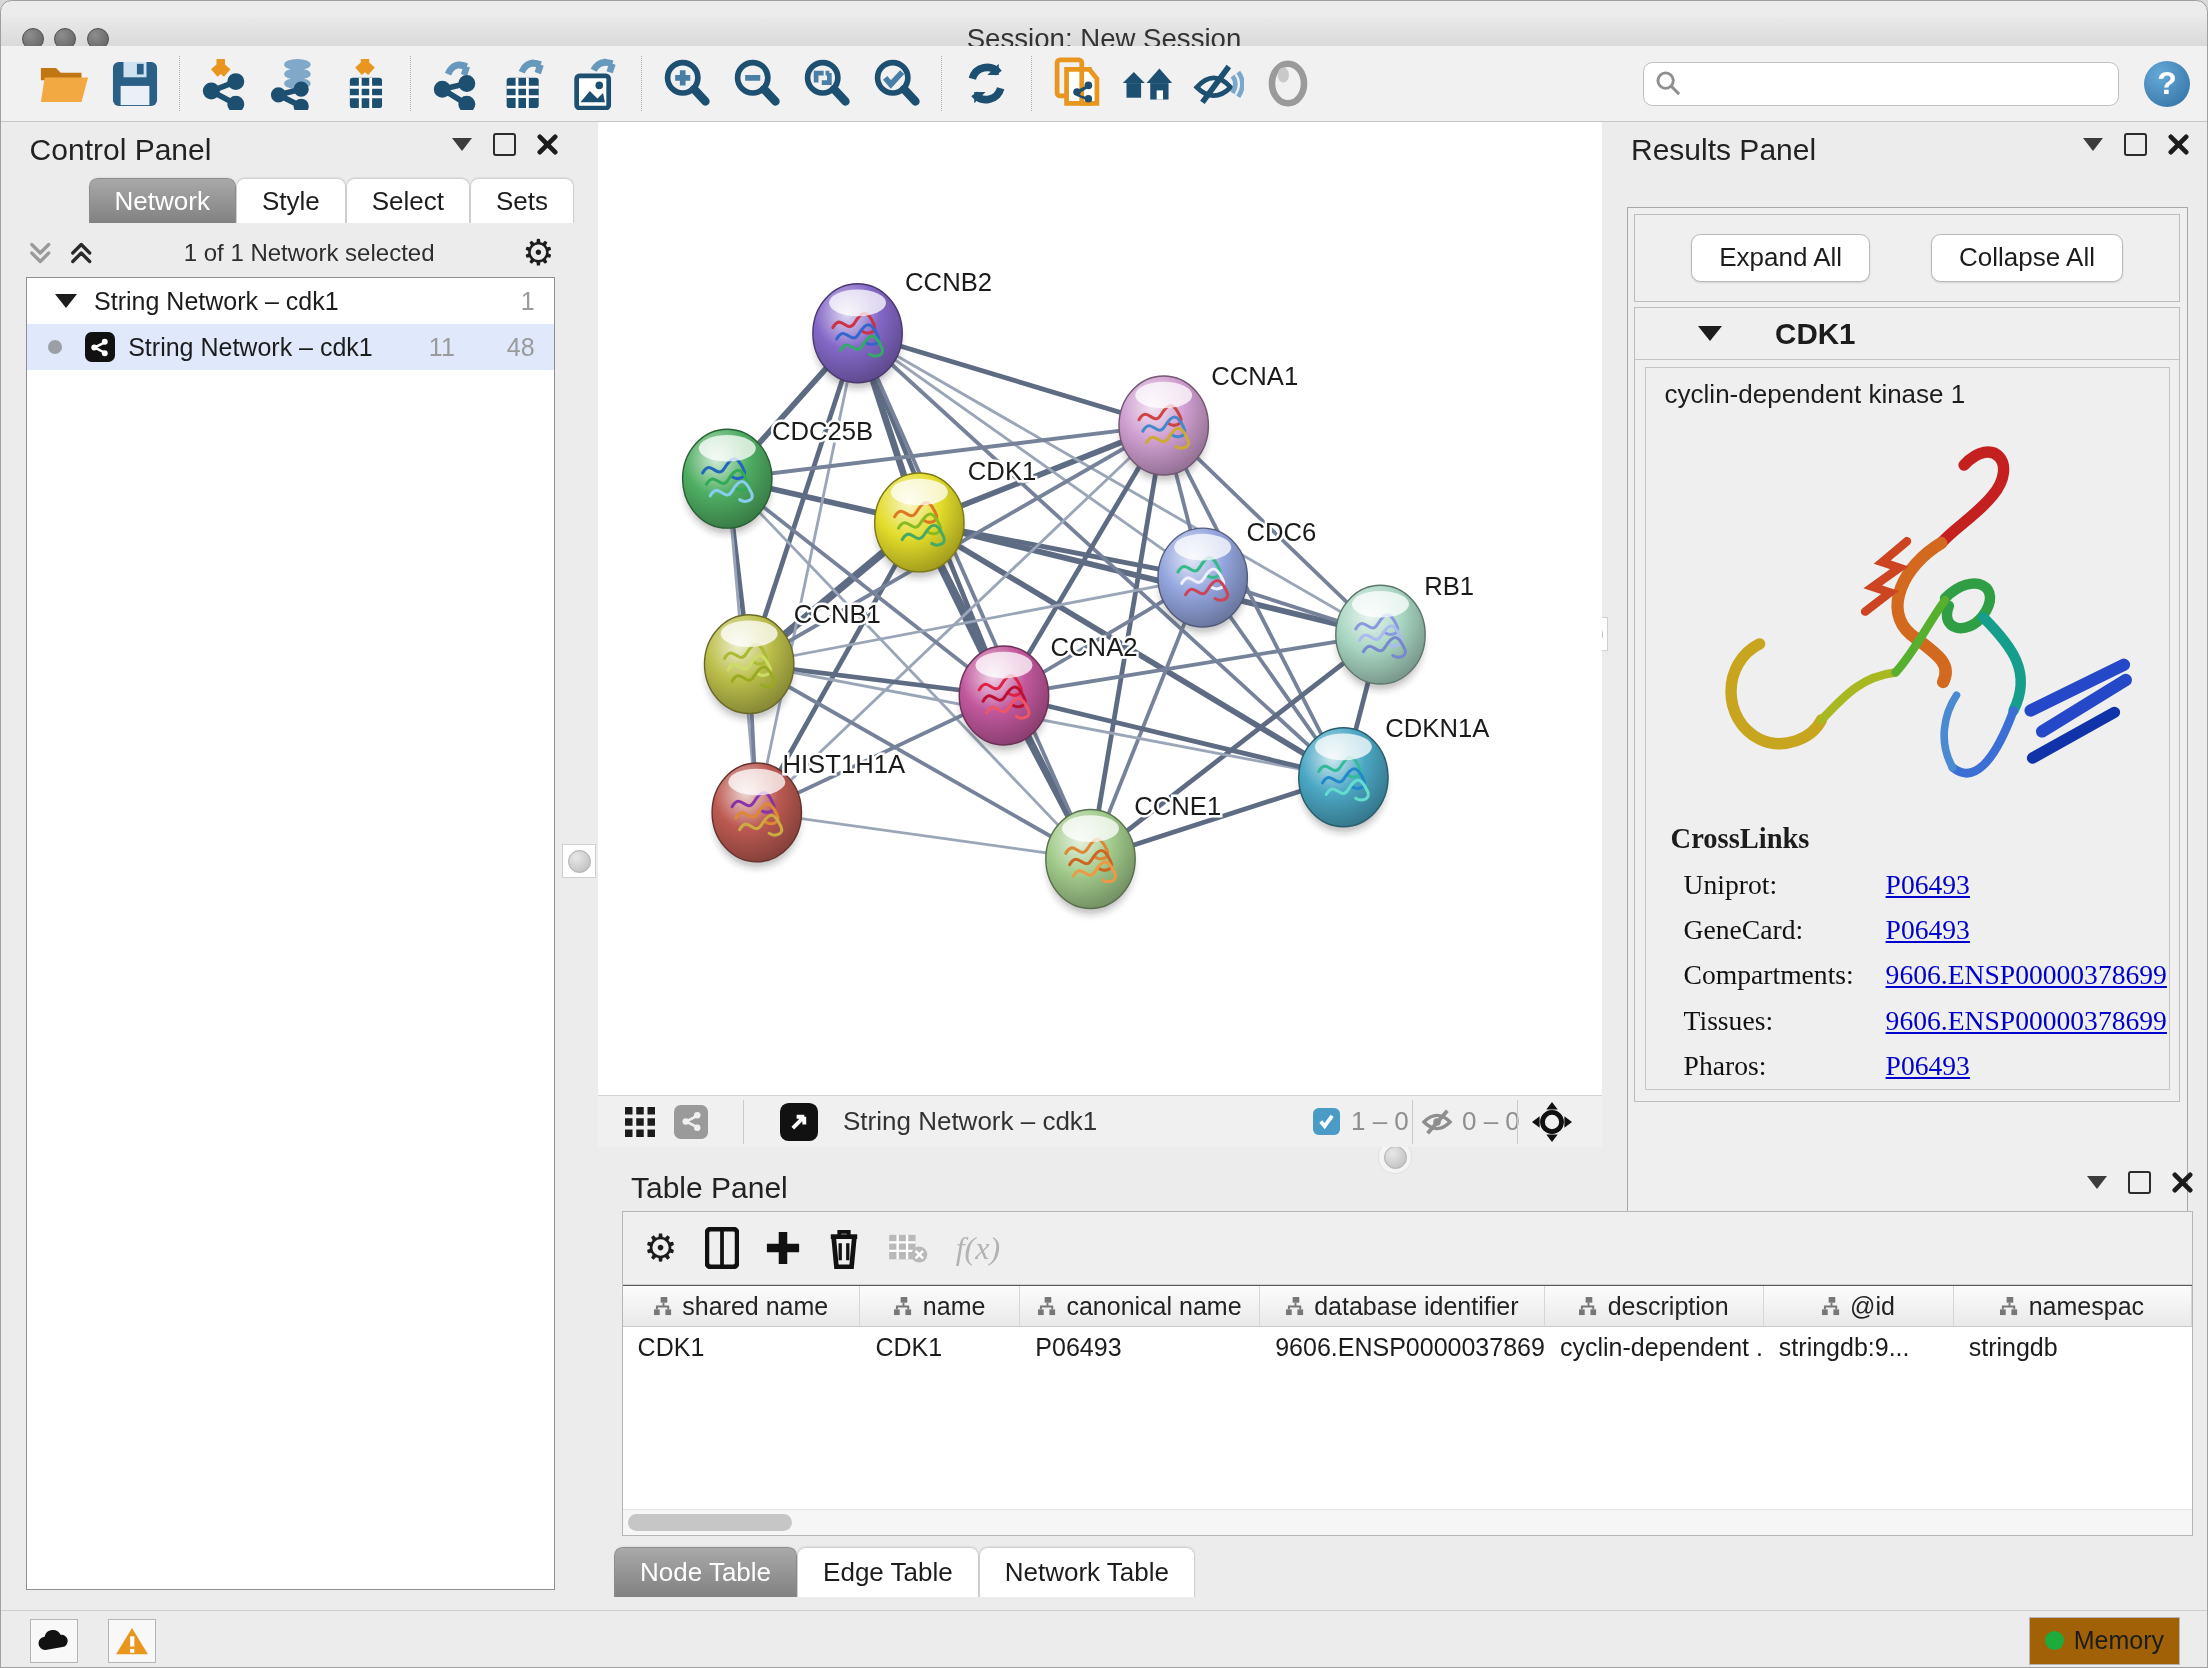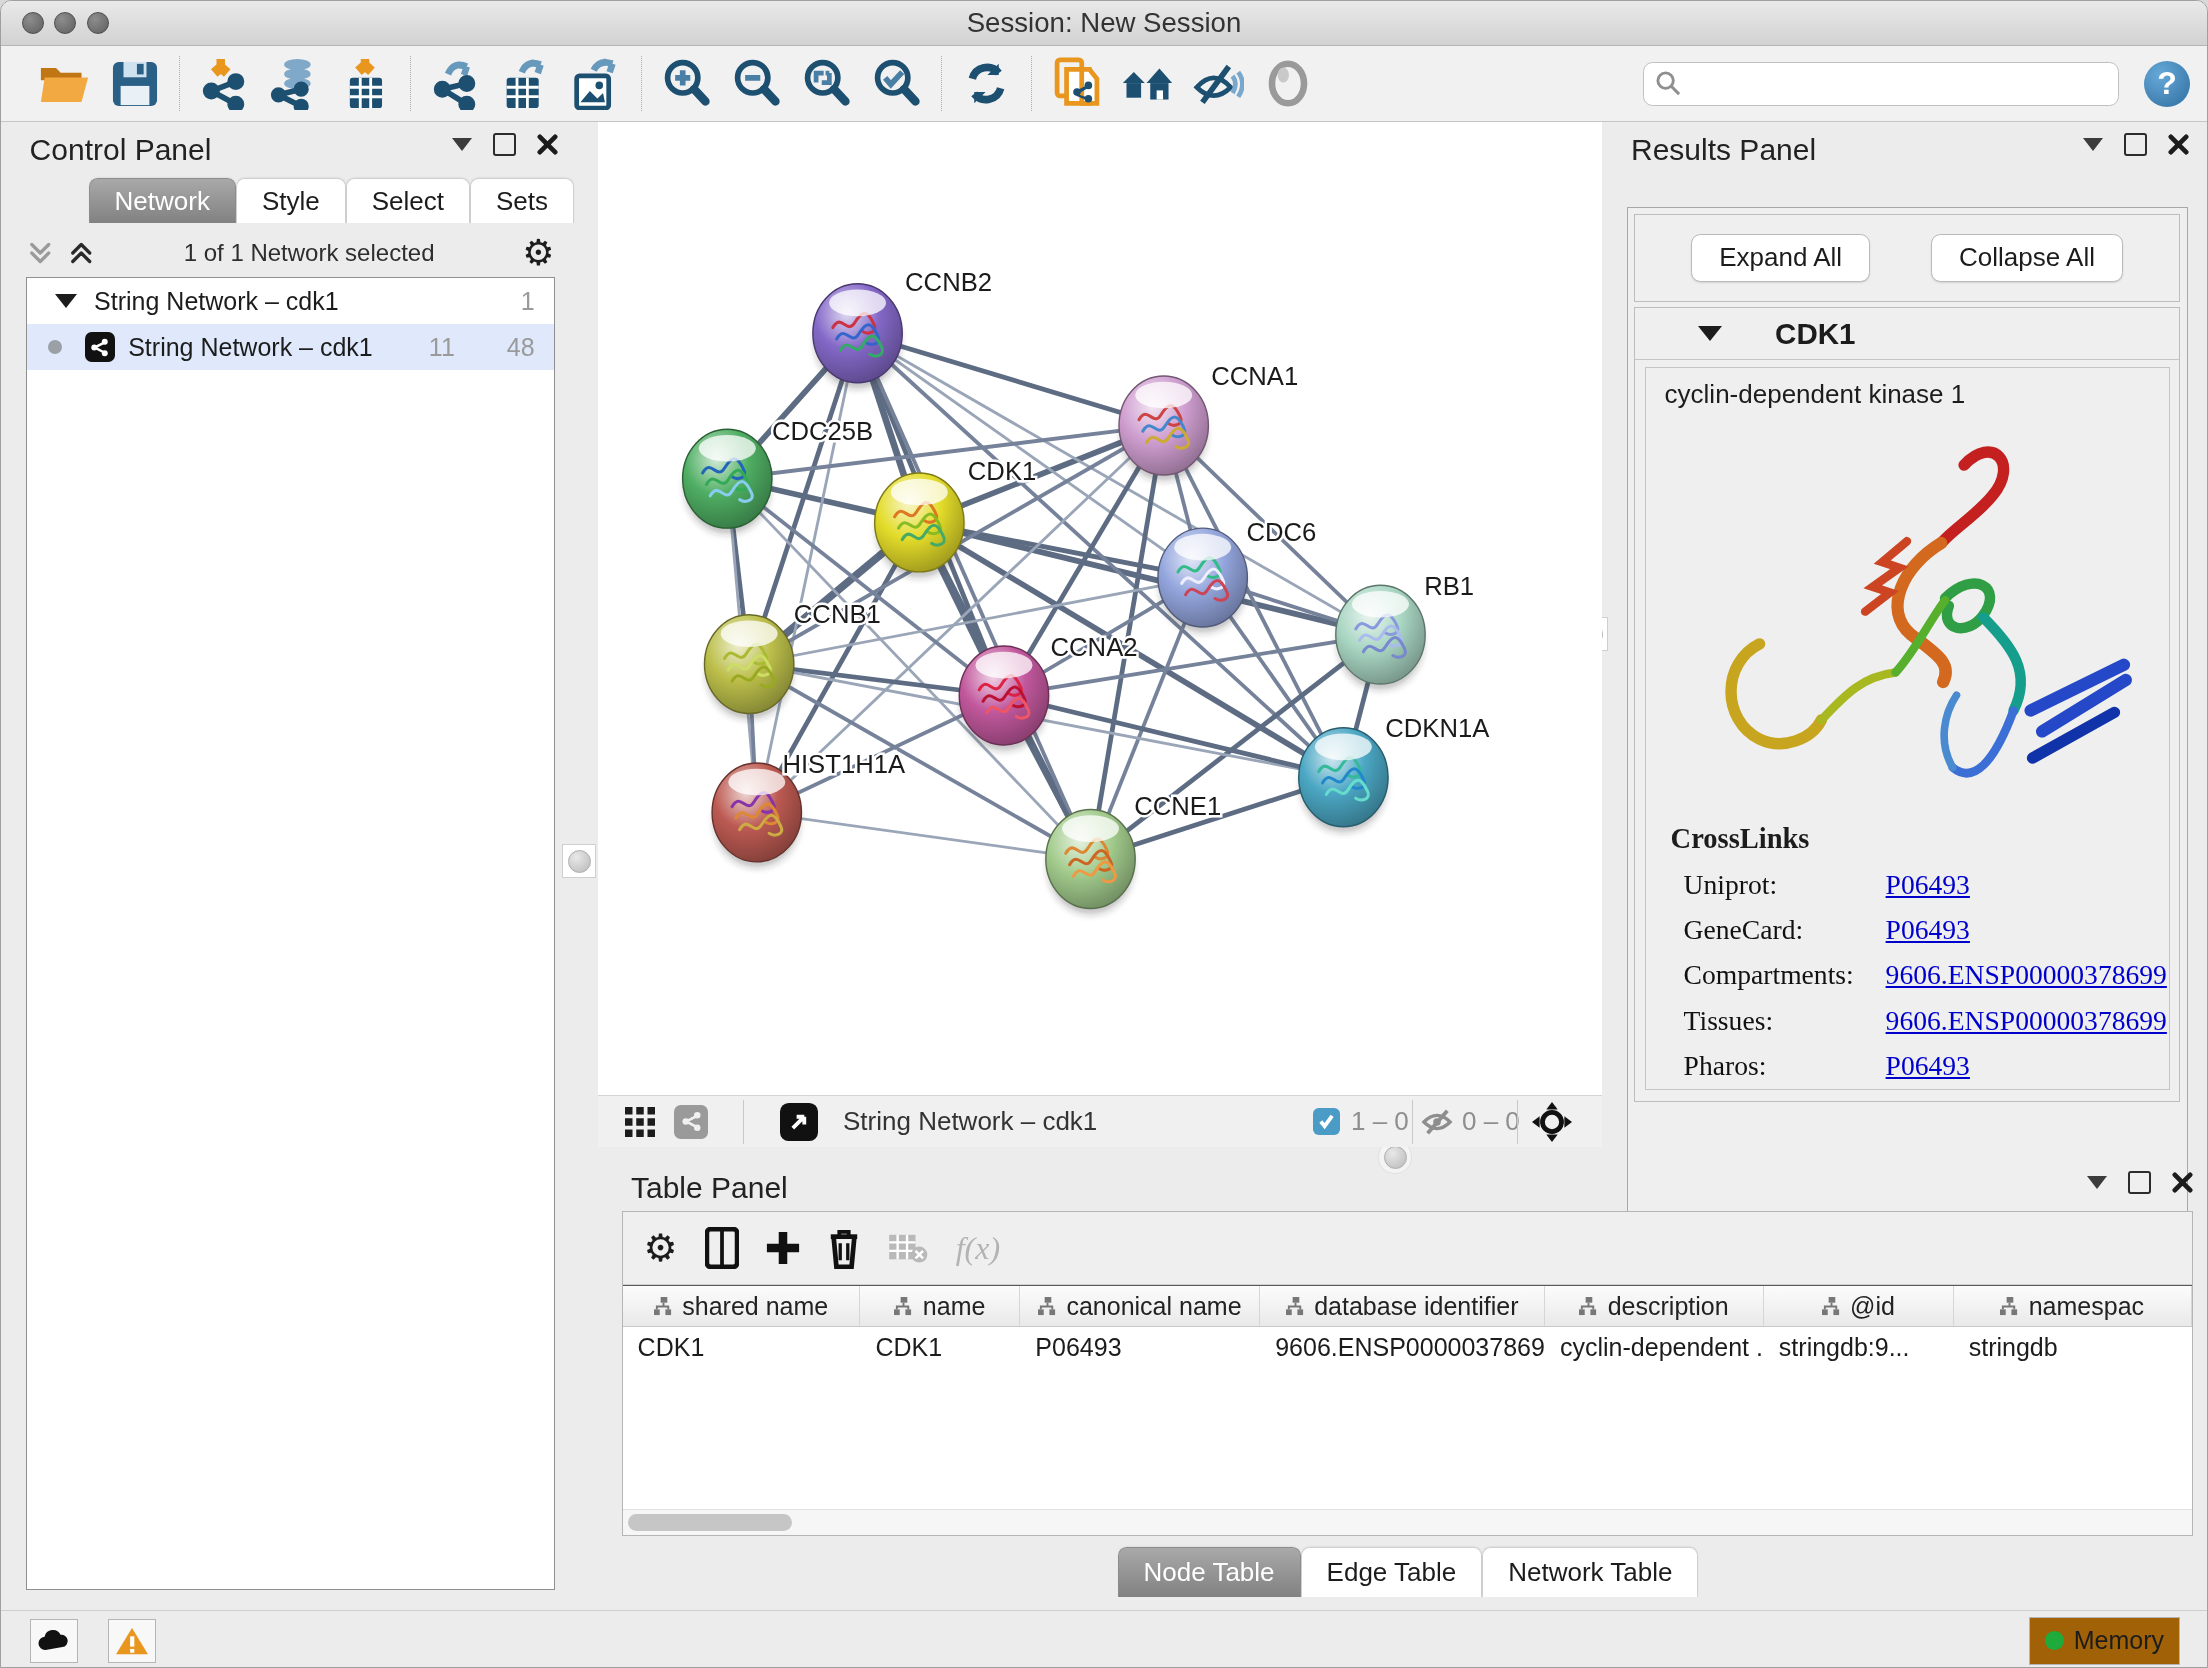--- a/index.html
+++ b/index.html
@@ -1,19 +1,19 @@
 <!DOCTYPE html>
 <html style="font-size:15px"><head>
 <meta charset="utf-8">
 <style>
   html,body{margin:0;padding:0;background:#d8d8d8;}
   body{width:2208px;height:1668px;position:relative;font-family:"Liberation Sans",sans-serif;color:#1c1c1c;-webkit-font-smoothing:antialiased;}
   .win{position:absolute;inset:0;background:#ececec;border:1px solid #9f9f9f;border-radius:11.4px 11.4px 0 0;overflow:hidden;}
   
-  .titlebar{position:absolute;left:0;top:0;width:100%;height:44px;background:linear-gradient(#e9e9e9,#d2d2d2);border-bottom:1px solid #b4b4b4;}
+  .titlebar{position:absolute;left:0;top:16px;width:100%;height:44px;background:linear-gradient(#e9e9e9,#d2d2d2);border-bottom:1px solid #b4b4b4;}
   .tl-dot{position:absolute;top:10.5px;width:22px;height:22px;border-radius:50%;background:radial-gradient(circle at 35% 30%,#8d8d8d,#5f5f5f);border:1px solid #4e4e4e;box-sizing:border-box;}
   .win-title{position:absolute;top:0;left:0;width:100%;height:44px;line-height:44px;text-align:center;font-size:27.6px;color:#333;}
   
   .toolbar{position:absolute;left:0;top:45px;width:100%;height:75px;background:#f1f1f1;border-bottom:1px solid #c6c6c6;display:flex;align-items:center;}
   .tb-gap{width:28.5px;flex:none;}
   .ticon{width:53px;height:53px;flex:none;margin:0 8.6px;display:flex;align-items:center;justify-content:center;}
   .tdiv{width:0;height:55px;border-left:1.9px dotted #adadad;margin:0 9.5px;flex:none;}
   .searchbox{width:476px;height:44px;background:#fff;border:1px solid #c0c0c0;border-radius:9.5px;display:flex;align-items:center;padding:0 11.4px;box-sizing:border-box;flex:none;}
   .help-btn{width:46px;height:46px;border-radius:50%;background:radial-gradient(circle at 35% 30%,#66a9d8,#2e6da0);color:#fff;font-size:32px;font-weight:bold;display:flex;align-items:center;justify-content:center;flex:none;margin:0 17px 0 25px;}
   
@@ -55,21 +55,21 @@
   
   .table-panel{position:absolute;left:613px;top:1166px;width:1588px;height:439px;}
   .tp-box{position:absolute;left:7.6px;top:44px;width:1571px;height:325px;background:#fff;border:1px solid #b5b5b5;box-sizing:border-box;overflow:hidden;}
   .tp-toolbar{height:72px;background:#efefef;display:flex;align-items:center;border-bottom:1px solid #d0d0d0;}
   .tp-header{height:40px;background:linear-gradient(#fcfcfc,#e9e9e9);border-top:1.9px solid #5a5a5a;border-bottom:1px solid #c9c9c9;display:flex;font-size:25px;color:#222;}
   .th-cell{display:flex;align-items:center;justify-content:center;gap:9.5px;border-right:1px solid #d6d6d6;box-sizing:border-box;overflow:hidden;white-space:nowrap;}
   .tp-row{height:40px;display:flex;font-size:25px;}
   .td-cell{display:flex;align-items:center;padding-left:15px;box-sizing:border-box;overflow:hidden;white-space:nowrap;}
   .tp-scroll{position:absolute;left:0;bottom:0;width:100%;height:25px;background:#f6f6f6;border-top:1px solid #e0e0e0;}
   .tp-thumb{position:absolute;left:5.7px;top:3.8px;width:164px;height:17px;border-radius:8.6px;background:#c6c6c6;}
-  .tp-tabs{position:absolute;left:0;top:380px;width:100%;display:flex;justify-content:center;}
+  .tp-tabs{position:absolute;left:0;top:380px;width:100%;display:flex;}
   
   .statusbar{position:absolute;left:0;top:1609px;width:100%;height:59px;background:#ececec;border-top:1px solid #cfcfcf;}
   .sb-btn{position:absolute;top:7.6px;width:48px;height:44px;background:#f8f8f8;border:1.9px solid #b5b5b5;display:flex;align-items:center;justify-content:center;box-sizing:border-box;}
   .mem-btn{position:absolute;right:27px;top:5.7px;height:48px;background:#a16207;border:1.9px solid #b5b5b5;display:flex;align-items:center;gap:9.5px;padding:0 15px;font-size:25px;box-sizing:border-box;}
   .mem-dot{width:19px;height:19px;border-radius:50%;background:#1faa3c;}
   .chev{fill:none;stroke-width:3.5;stroke-linecap:round;stroke-linejoin:round;}
 </style>
 </head>
 <body>
 

